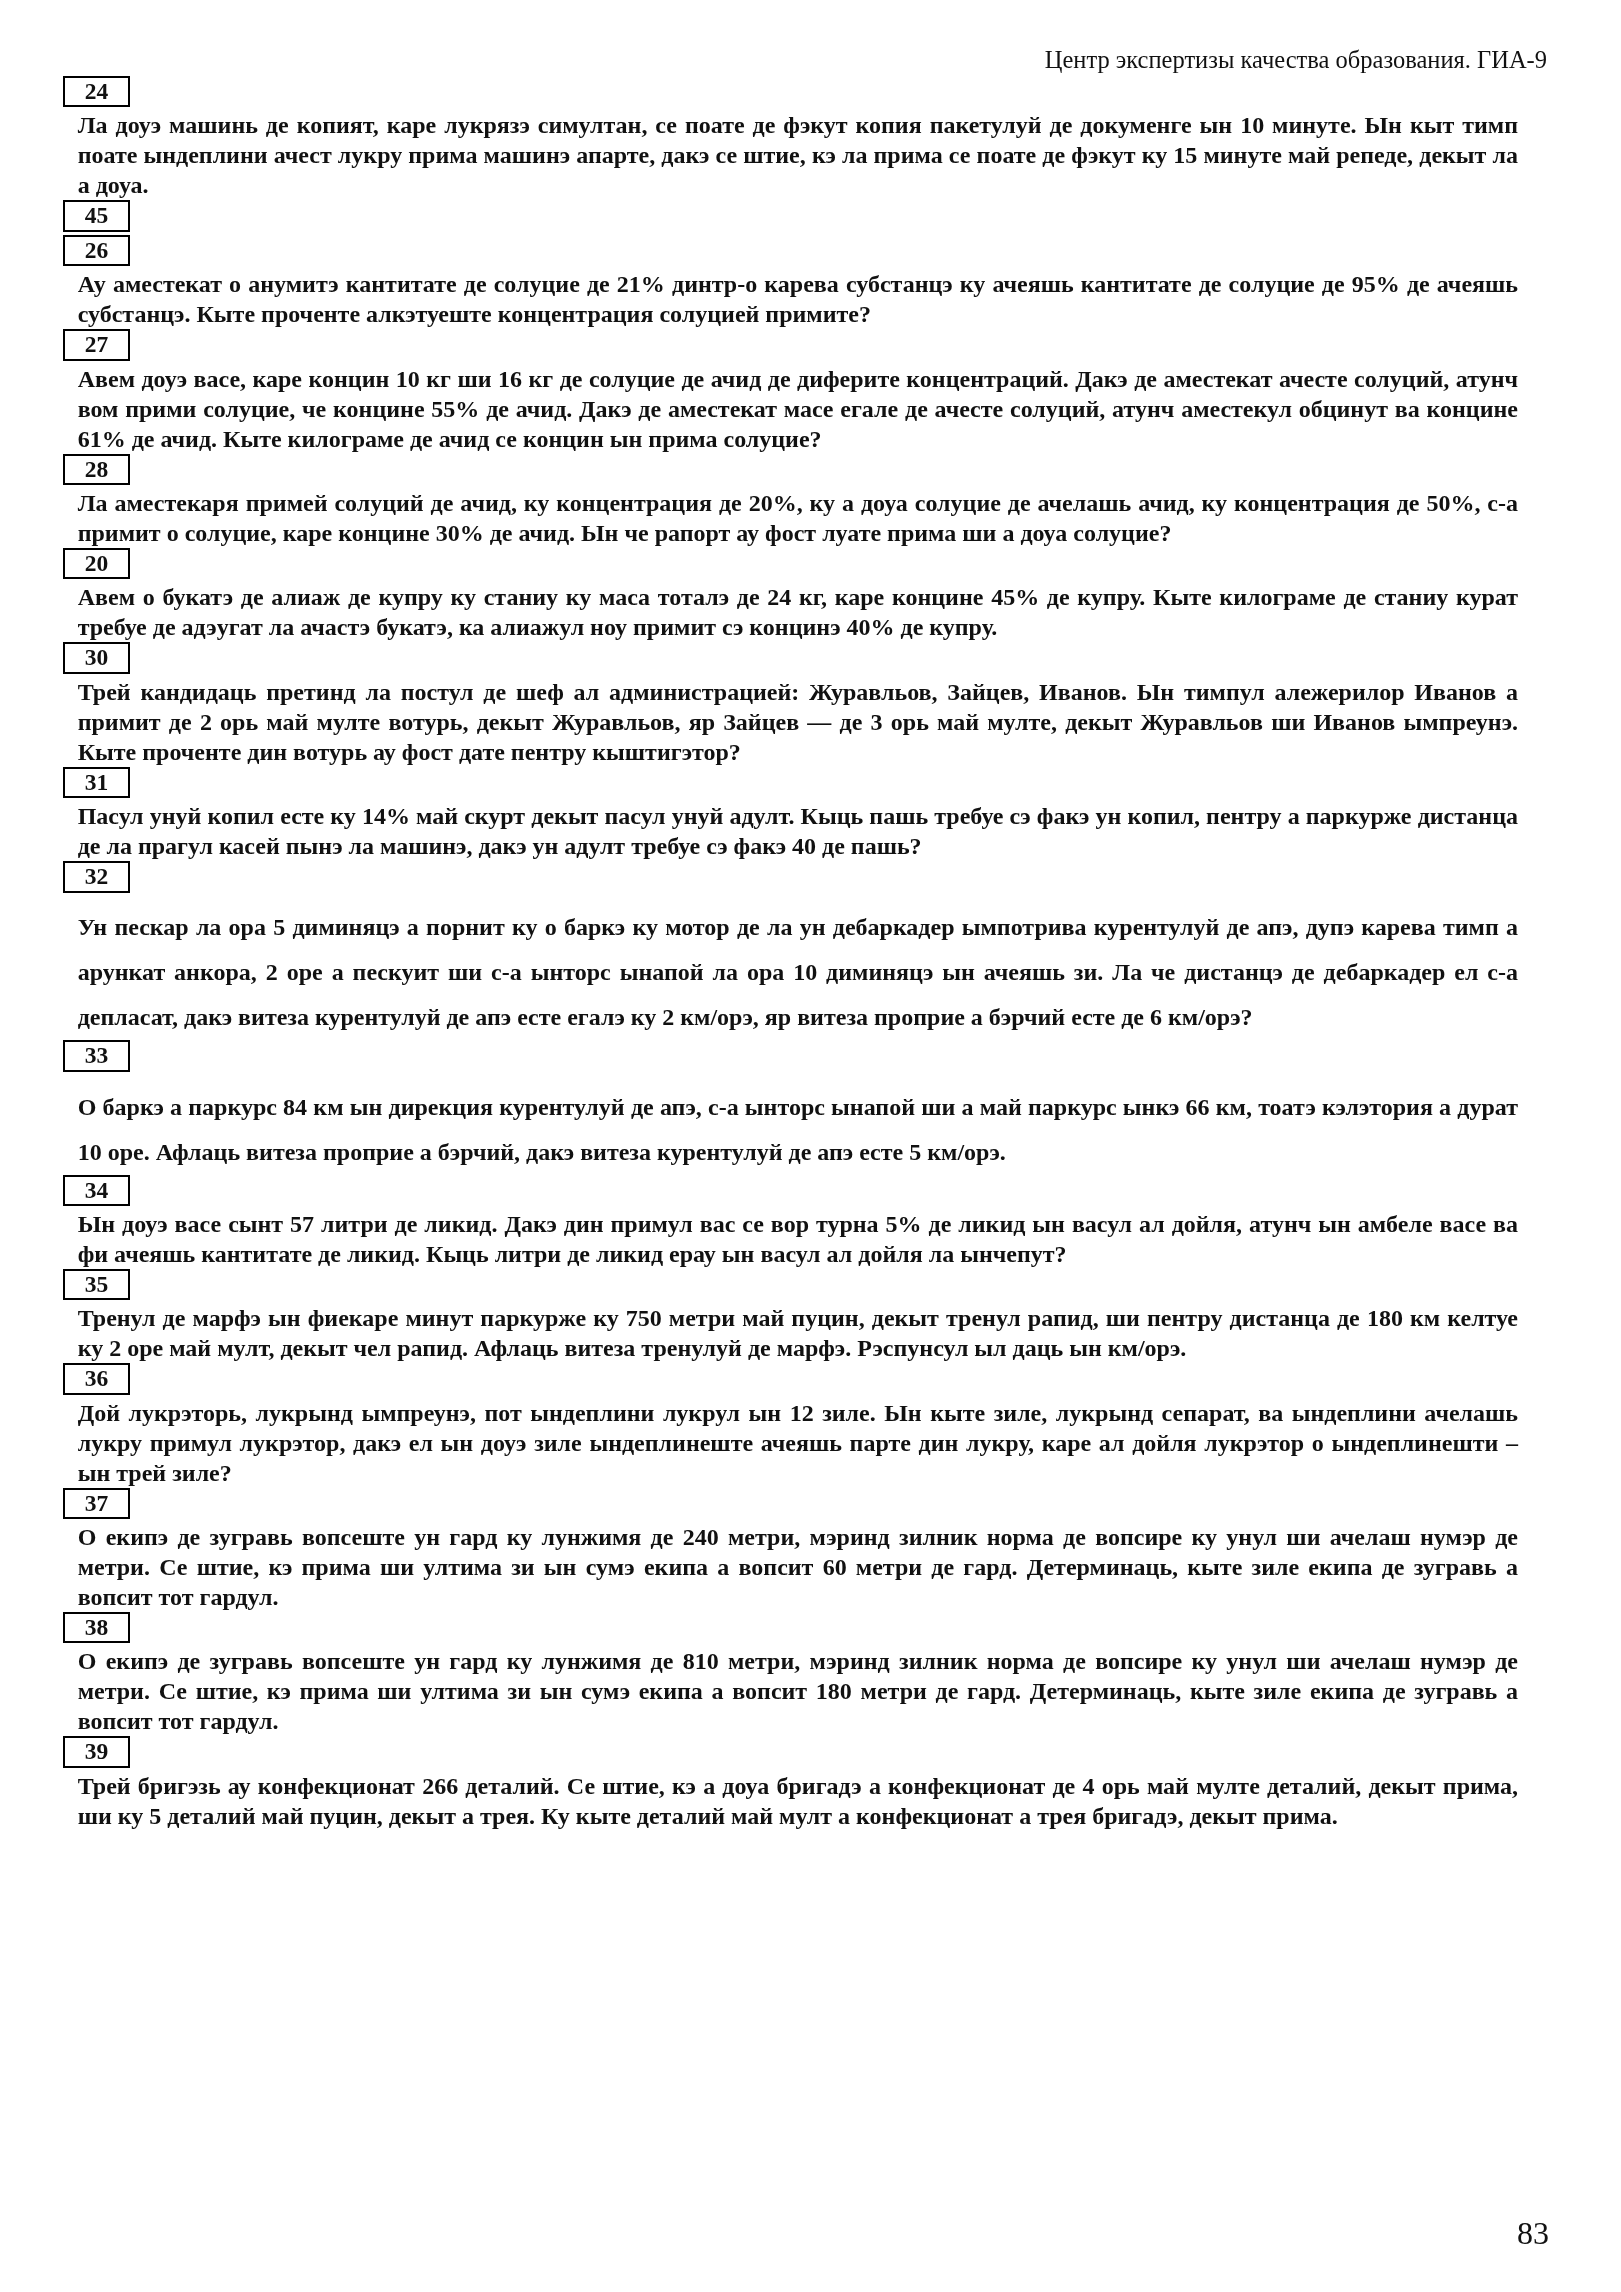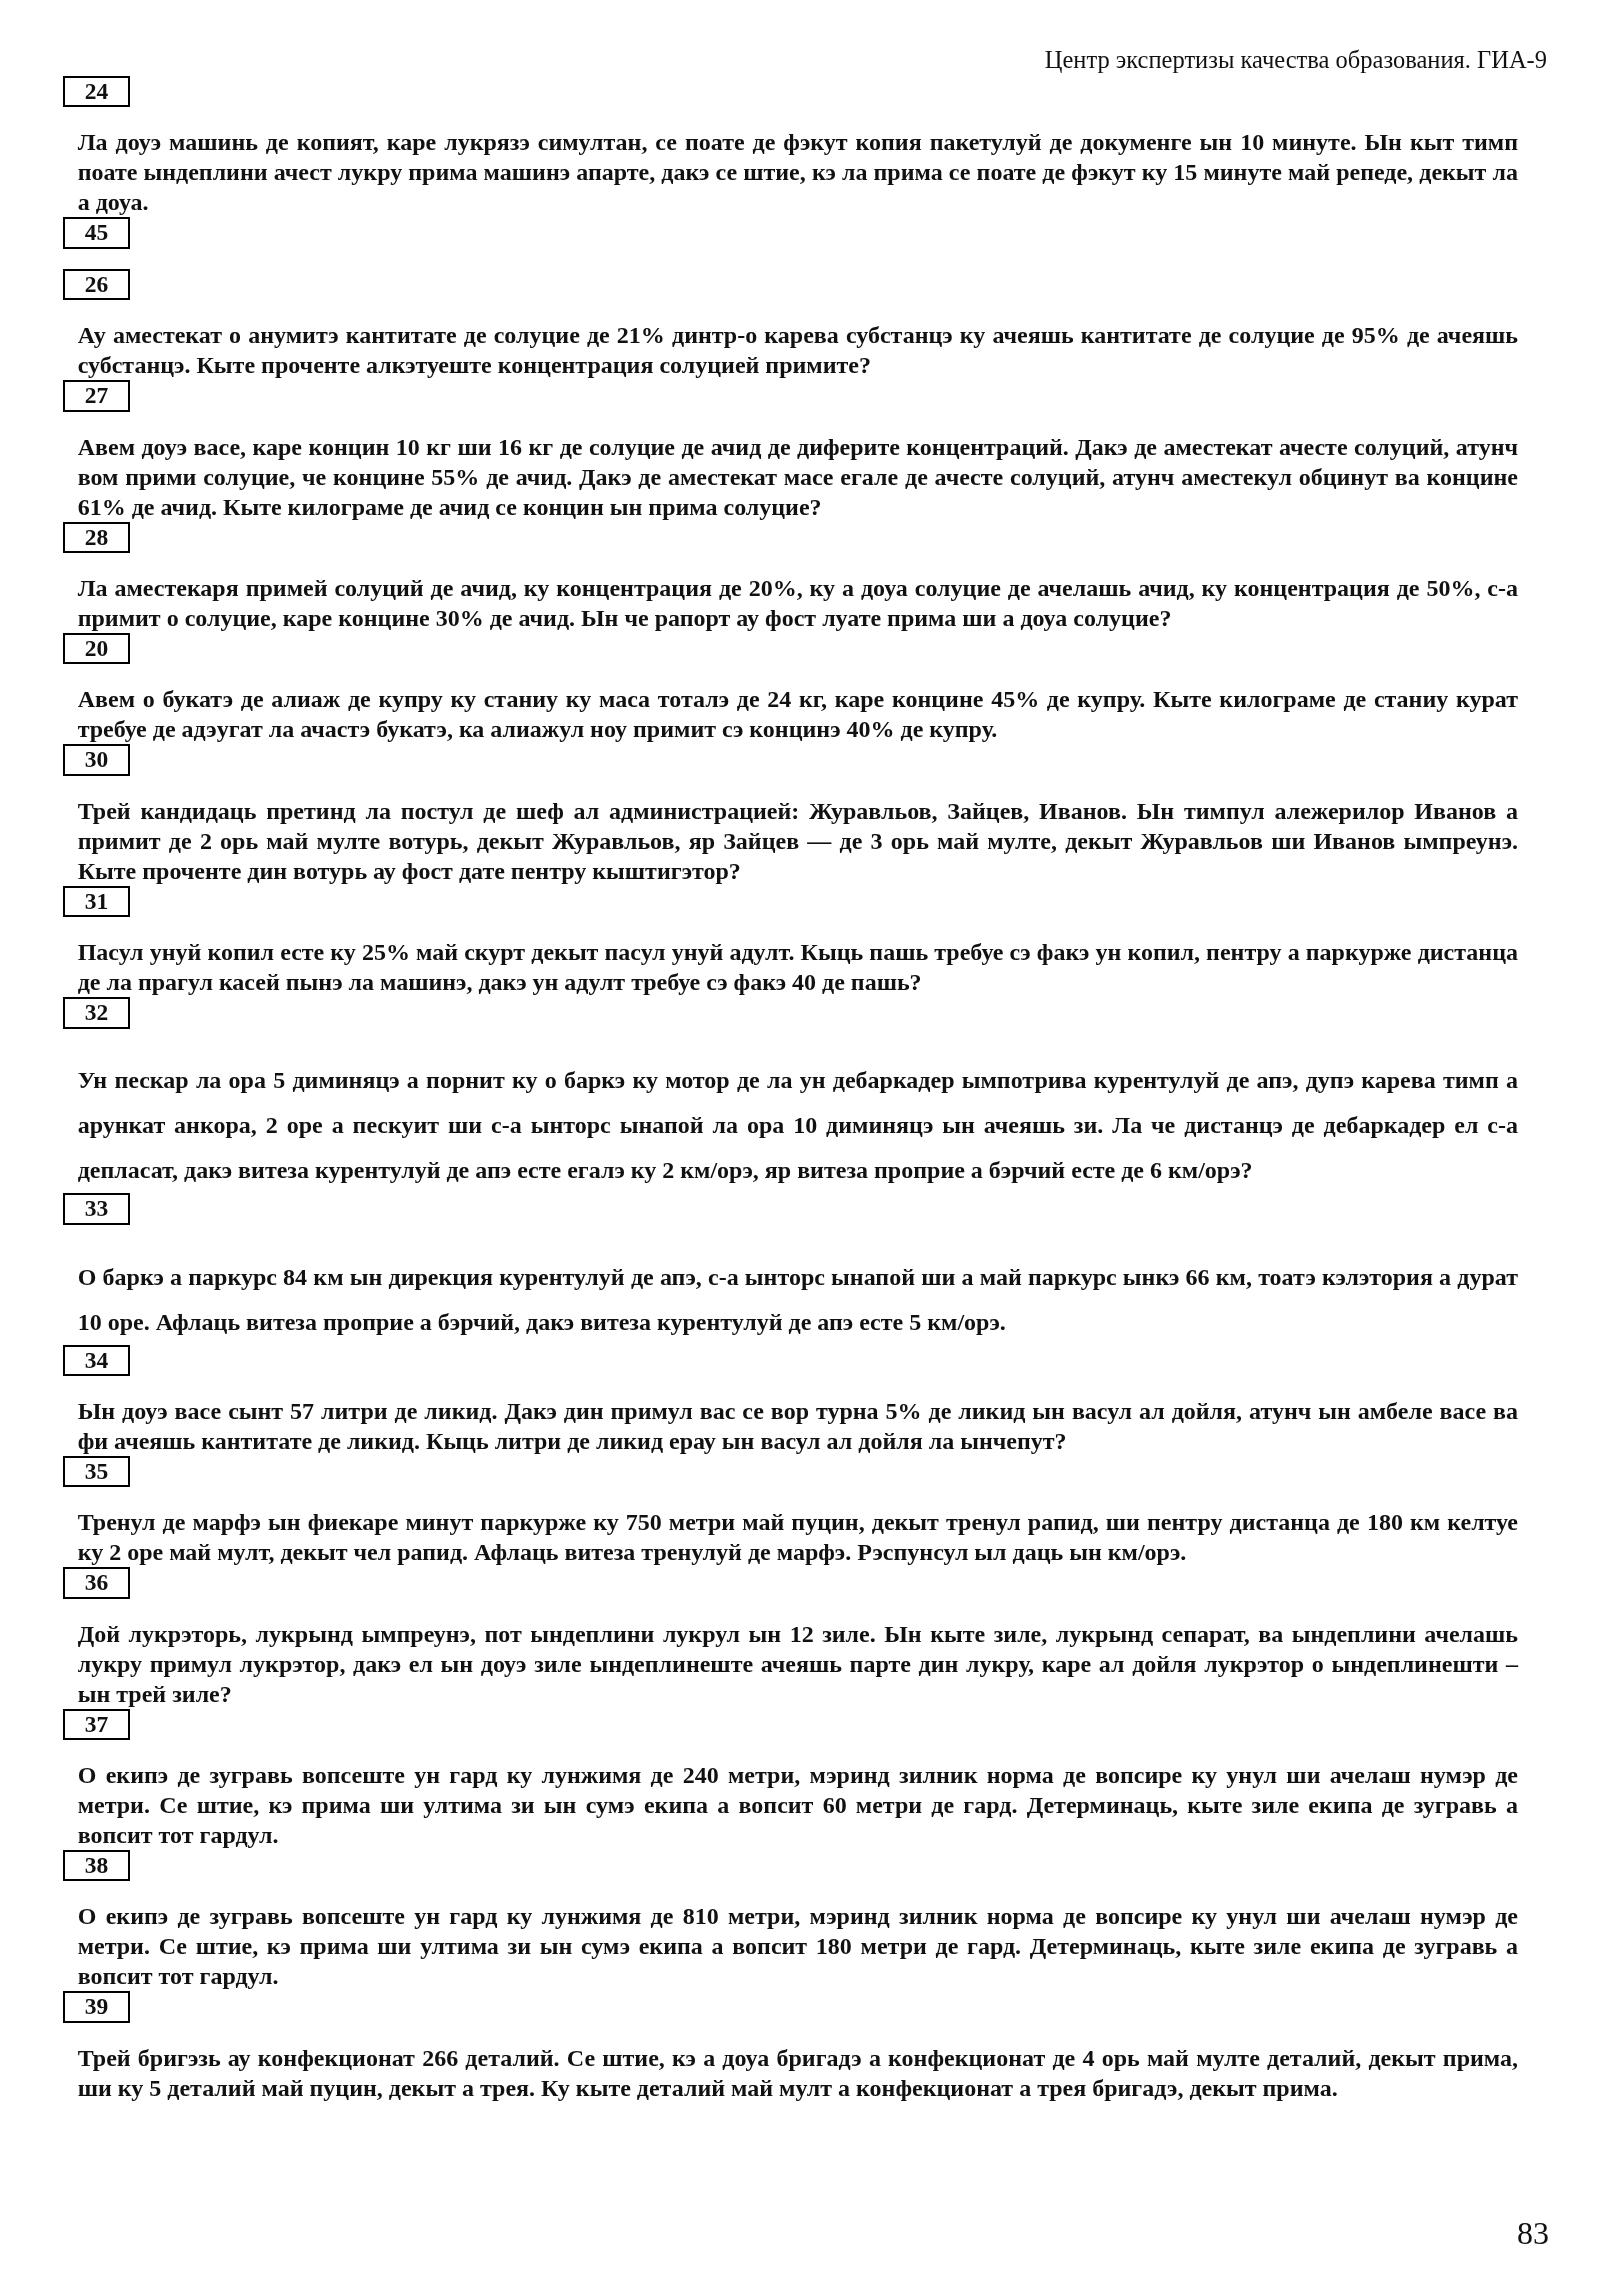--- a/index.html
+++ b/index.html
@@ -3,40 +3,40 @@
 <meta charset="utf-8">
 <style>
   html, body { margin: 0; padding: 0; background: #ffffff; }
   body { width: 1621px; height: 2293px; position: relative; overflow: hidden;
          font-family: "Liberation Serif", "DejaVu Serif", serif; color: #111; }
   .header { position: absolute; top: 45px; right: 74px; font-size: 24.5px; line-height: 29px; }
   .content { position: absolute; left: 63px; top: 76px; width: 1455px; }
   .task { margin: 0; }
   .num-box { display: inline-block; width: 63px; height: 27.4px; border: 2px solid #000;
              border-bottom-width: 2.9px; text-align: center; font-weight: bold; font-size: 23.5px;
-             line-height: 27.4px; margin-bottom: 20px; }
+             line-height: 27.4px; margin-bottom: 3px; }
   .task-text { margin: 0 0 0 14.7px; font-size: 24px; line-height: 30px; text-align: justify;
                text-align-last: left; font-weight: bold; }
   .task-text.wide { line-height: 45px; margin-top: 9.8px; }
   .page-number { position: absolute; left: 1517px; top: 2215px; font-size: 32px; }
 </style>
 </head>
 <body>
 
 <div class="header">Центр экспертизы качества образования. ГИА-9</div>
 
 <div class="content" id="task-list">
     <div class="task"><div class="num-box">24</div><p class="task-text">Ла доуэ машинь де копият, каре лукрязэ симултан, се поате де фэкут копия пакетулуй де докуменге ын 10 минуте. Ын кыт тимп поате ындеплини ачест лукру прима машинэ апарте, дакэ се штие, кэ ла прима се поате де фэкут ку 15 минуте май репеде, декыт ла а доуа.</p></div>
     <div class="task"><div class="num-box">45</div></div>
     <div class="task"><div class="num-box">26</div><p class="task-text">Ау аместекат о анумитэ кантитате де солуцие де 21% динтр-о карева субстанцэ ку ачеяшь кантитате де солуцие де 95% де ачеяшь субстанцэ. Кыте проченте алкэтуеште концентрация солуцией примите?</p></div>
     <div class="task"><div class="num-box">27</div><p class="task-text">Авем доуэ васе, каре концин 10 кг ши 16 кг де солуцие де ачид де диферите концентраций. Дакэ де аместекат ачесте солуций, атунч вом прими солуцие, че концине 55% де ачид. Дакэ де аместекат масе егале  де ачесте солуций, атунч аместекул обцинут ва концине  61% де ачид. Кыте килограме де ачид се концин ын прима солуцие?</p></div>
     <div class="task"><div class="num-box">28</div><p class="task-text">Ла аместекаря примей солуций де ачид, ку концентрация де 20%, ку а доуа солуцие де ачелашь ачид, ку концентрация де 50%, с-а примит о солуцие, каре концине 30% де ачид. Ын че рапорт ау фост луате прима ши а доуа солуцие?</p></div>
     <div class="task"><div class="num-box">20</div><p class="task-text">Авем о букатэ де алиаж де купру ку станиу ку маса тоталэ де 24 кг, каре концине 45% де купру. Кыте килограме де станиу курат требуе де адэугат ла ачастэ букатэ, ка алиажул ноу примит сэ концинэ 40% де купру.</p></div>
     <div class="task"><div class="num-box">30</div><p class="task-text">Трей кандидаць претинд ла постул де шеф ал администрацией: Журавльов, Зайцев, Иванов. Ын тимпул алежерилор Иванов а примит де 2 орь май мулте вотурь, декыт Журавльов, яр Зайцев — де 3 орь май мулте, декыт Журавльов ши Иванов ымпреунэ. Кыте проченте дин вотурь ау фост дате пентру кыштигэтор?</p></div>
-    <div class="task"><div class="num-box">31</div><p class="task-text">Пасул унуй копил есте ку 25% май скурт декыт пасул унуй адулт. Кыць пашь требуе сэ факэ ун копил, пентру а паркурже дистанца де ла прагул касей  пынэ ла машинэ, дакэ ун адулт требуе сэ факэ 40 де пашь?</p></div>
+    <div class="task"><div class="num-box">31</div><p class="task-text">Пасул унуй копил есте ку 14% май скурт декыт пасул унуй адулт. Кыць пашь требуе сэ факэ ун копил, пентру а паркурже дистанца де ла прагул касей  пынэ ла машинэ, дакэ ун адулт требуе сэ факэ 40 де пашь?</p></div>
     <div class="task"><div class="num-box">32</div><p class="task-text wide">Ун пескар ла ора 5 диминяцэ а порнит ку о баркэ ку мотор де ла ун дебаркадер ымпотрива курентулуй де апэ, дупэ карева тимп а арункат анкора, 2 оре а пескуит ши с-а ынторс ынапой  ла ора 10 диминяцэ ын ачеяшь зи. Ла че дистанцэ де дебаркадер ел с-а депласат, дакэ витеза курентулуй де апэ есте егалэ ку  2 км/орэ, яр витеза проприе а бэрчий есте де 6 км/орэ?</p></div>
     <div class="task"><div class="num-box">33</div><p class="task-text wide">О баркэ а паркурс 84 км ын дирекция курентулуй де апэ, с-а ынторс ынапой ши а май паркурс ынкэ 66 км,  тоатэ кэлэтория а дурат 10 оре. Афлаць витеза проприе а бэрчий, дакэ витеза курентулуй де апэ есте 5 км/орэ.</p></div>
     <div class="task"><div class="num-box">34</div><p class="task-text">Ын доуэ васе сынт 57 литри де ликид. Дакэ дин примул вас се вор турна 5% де ликид ын васул ал дойля, атунч ын амбеле васе ва фи ачеяшь кантитате де ликид. Кыць литри де ликид ерау ын васул ал дойля ла ынчепут?</p></div>
     <div class="task"><div class="num-box">35</div><p class="task-text">Тренул де марфэ ын фиекаре минут паркурже ку 750 метри май пуцин, декыт тренул рапид, ши пентру дистанца де 180 км келтуе ку 2 оре май мулт, декыт чел рапид. Афлаць витеза тренулуй де марфэ. Рэспунсул ыл даць ын км/орэ.</p></div>
     <div class="task"><div class="num-box">36</div><p class="task-text">Дой лукрэторь, лукрынд ымпреунэ, пот ындеплини лукрул ын 12 зиле. Ын кыте зиле, лукрынд сепарат, ва ындеплини ачелашь лукру примул лукрэтор, дакэ ел ын доуэ зиле ындеплинеште ачеяшь парте дин лукру, каре ал дойля лукрэтор о ындеплинешти –  ын трей зиле?</p></div>
     <div class="task"><div class="num-box">37</div><p class="task-text">О екипэ де зугравь вопсеште ун гард ку лунжимя де 240 метри, мэринд зилник норма де вопсире ку унул ши ачелаш нумэр де метри. Се штие, кэ прима ши ултима зи ын сумэ екипа а вопсит 60 метри де гард. Детерминаць, кыте зиле екипа де зугравь а вопсит тот гардул.</p></div>
     <div class="task"><div class="num-box">38</div><p class="task-text">О екипэ де зугравь вопсеште ун гард ку лунжимя де 810 метри, мэринд зилник норма де вопсире ку унул ши ачелаш нумэр де метри. Се штие, кэ прима ши ултима зи ын сумэ екипа а вопсит 180 метри де гард. Детерминаць, кыте зиле екипа де зугравь а вопсит тот гардул.</p></div>
     <div class="task"><div class="num-box">39</div><p class="task-text">Трей бригэзь ау конфекционат 266 деталий. Се штие, кэ а доуа бригадэ а конфекционат де 4 орь май мулте деталий, декыт прима, ши ку 5 деталий май пуцин, декыт а трея. Ку кыте деталий май мулт а конфекционат а трея бригадэ, декыт прима.</p></div>
   </div>
 

